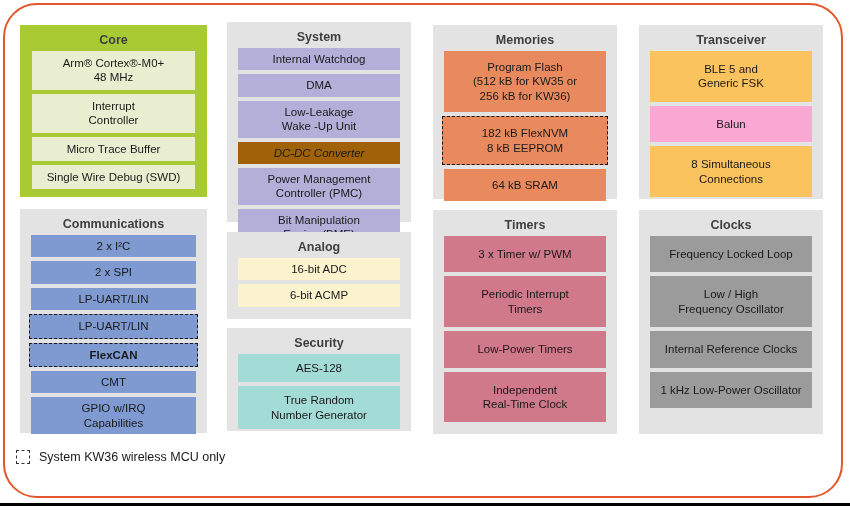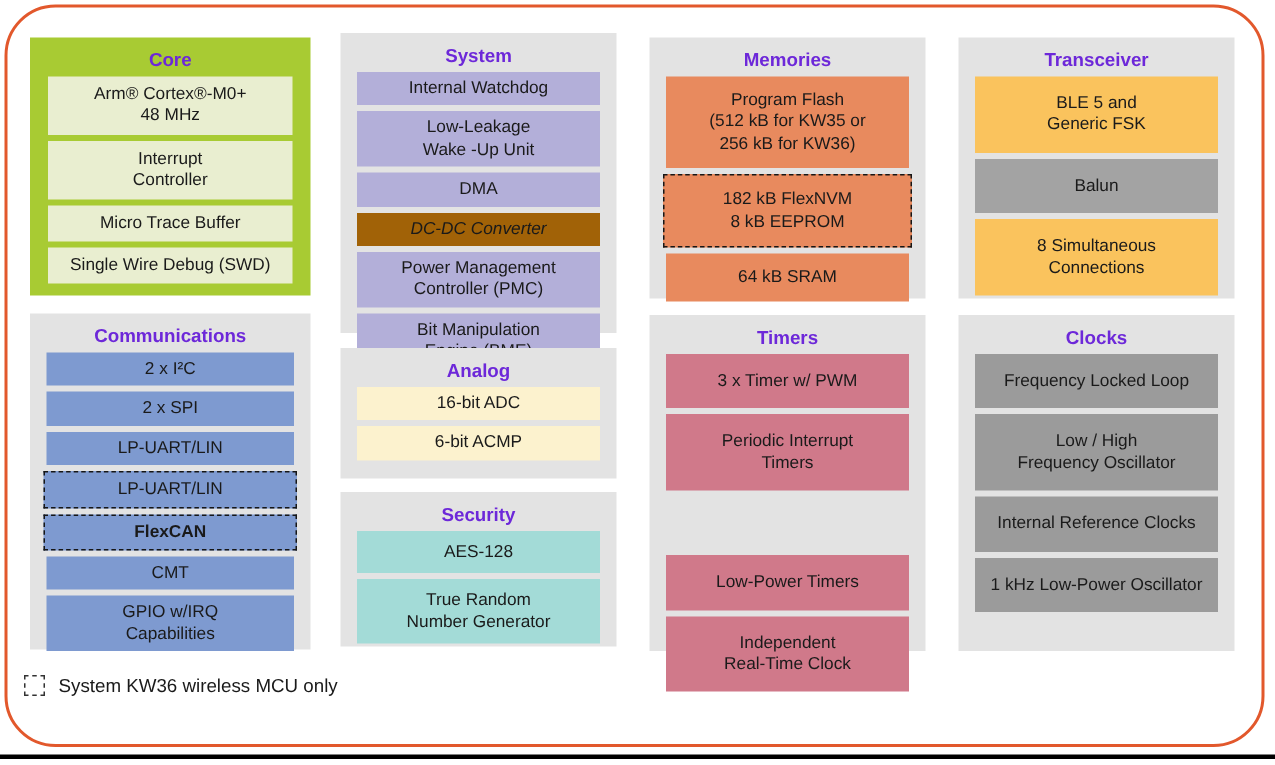--- a/index.html
+++ b/index.html
@@ -34,21 +34,21 @@
   #panel-system        { left:227px; top:22px;  width:184px; height:200px; }
   #panel-analog        { left:227px; top:232px; width:184px; height:87px;  }
   #panel-security      { left:227px; top:328px; width:184px; height:103px; }
   #panel-memories      { left:433px; top:25px;  width:184px; height:174px; }
   #panel-timers        { left:433px; top:210px; width:184px; height:224px; }
   #panel-transceiver   { left:639px; top:25px;  width:184px; height:174px; }
   #panel-clocks        { left:639px; top:210px; width:184px; height:224px; }
 
   .panel-title {
     margin:0;
-    font-size:12.5px; font-weight:bold; color:#6d28d9;
+    font-size:12.5px; font-weight:bold; color:#404040;
     text-align:center;
     padding:5px 0 4px;
     flex:0 0 auto;
   }
   .items {
     flex:1 1 auto;
     display:flex; flex-direction:column;
     justify-content:flex-start;
     gap:4px;
     padding:0 11px 7px;
@@ -112,23 +112,23 @@
       <div class="item" style="background: rgb(126, 154, 208);">CMT</div>
       <div class="item" style="background: rgb(126, 154, 208);">GPIO w/IRQ
 Capabilities</div>
     </div>
 </section>
 
 <section class="panel" id="panel-system" style="background: rgb(227, 227, 227);">
   <h3 class="panel-title">System</h3>
   <div class="items">
       <div class="item" style="background: rgb(179, 175, 217);">Internal Watchdog</div>
+      <div class="item" style="background: rgb(179, 175, 217);">DMA</div>
       <div class="item" style="background: rgb(179, 175, 217);">Low-Leakage
 Wake -Up Unit</div>
-      <div class="item" style="background: rgb(179, 175, 217);">DMA</div>
       <div class="item" style="background: #a16207; font-style: italic;">DC-DC Converter</div>
       <div class="item" style="background: rgb(179, 175, 217);">Power Management
 Controller (PMC)</div>
       <div class="item" style="background: rgb(179, 175, 217);">Bit Manipulation
 Engine (BME)</div>
     </div>
 </section>
 
 <section class="panel" id="panel-analog" style="background: rgb(227, 227, 227);">
   <h3 class="panel-title">Analog</h3>
@@ -158,32 +158,32 @@
       <div class="item" style="background: rgb(232, 138, 94);">64 kB SRAM</div>
     </div>
 </section>
 
 <section class="panel" id="panel-timers" style="background: rgb(227, 227, 227);">
   <h3 class="panel-title">Timers</h3>
   <div class="items">
       <div class="item" style="background: rgb(208, 121, 138);">3 x Timer w/ PWM</div>
       <div class="item" style="background: rgb(208, 121, 138);">Periodic Interrupt
 Timers</div>
-      <div class="item" style="background: rgb(208, 121, 138); margin-top: 39px;">Low-Power Timers</div>
+      <div class="item" style="background: rgb(208, 121, 138);">Low-Power Timers</div>
       <div class="item" style="background: rgb(208, 121, 138);">Independent
 Real-Time Clock</div>
     </div>
 </section>
 
 <section class="panel" id="panel-transceiver" style="background: rgb(227, 227, 227);">
   <h3 class="panel-title">Transceiver</h3>
   <div class="items">
       <div class="item" style="background: rgb(250, 195, 93);">BLE 5 and
 Generic FSK</div>
-      <div class="item" style="background: #a3a3a3;">Balun</div>
+      <div class="item" style="background: #f9a8d4;">Balun</div>
       <div class="item" style="background: rgb(250, 195, 93);">8 Simultaneous
 Connections</div>
     </div>
 </section>
 
 <section class="panel" id="panel-clocks" style="background: rgb(227, 227, 227);">
   <h3 class="panel-title">Clocks</h3>
   <div class="items">
       <div class="item" style="background: rgb(155, 155, 155);">Frequency Locked Loop</div>
       <div class="item" style="background: rgb(155, 155, 155);">Low / High

